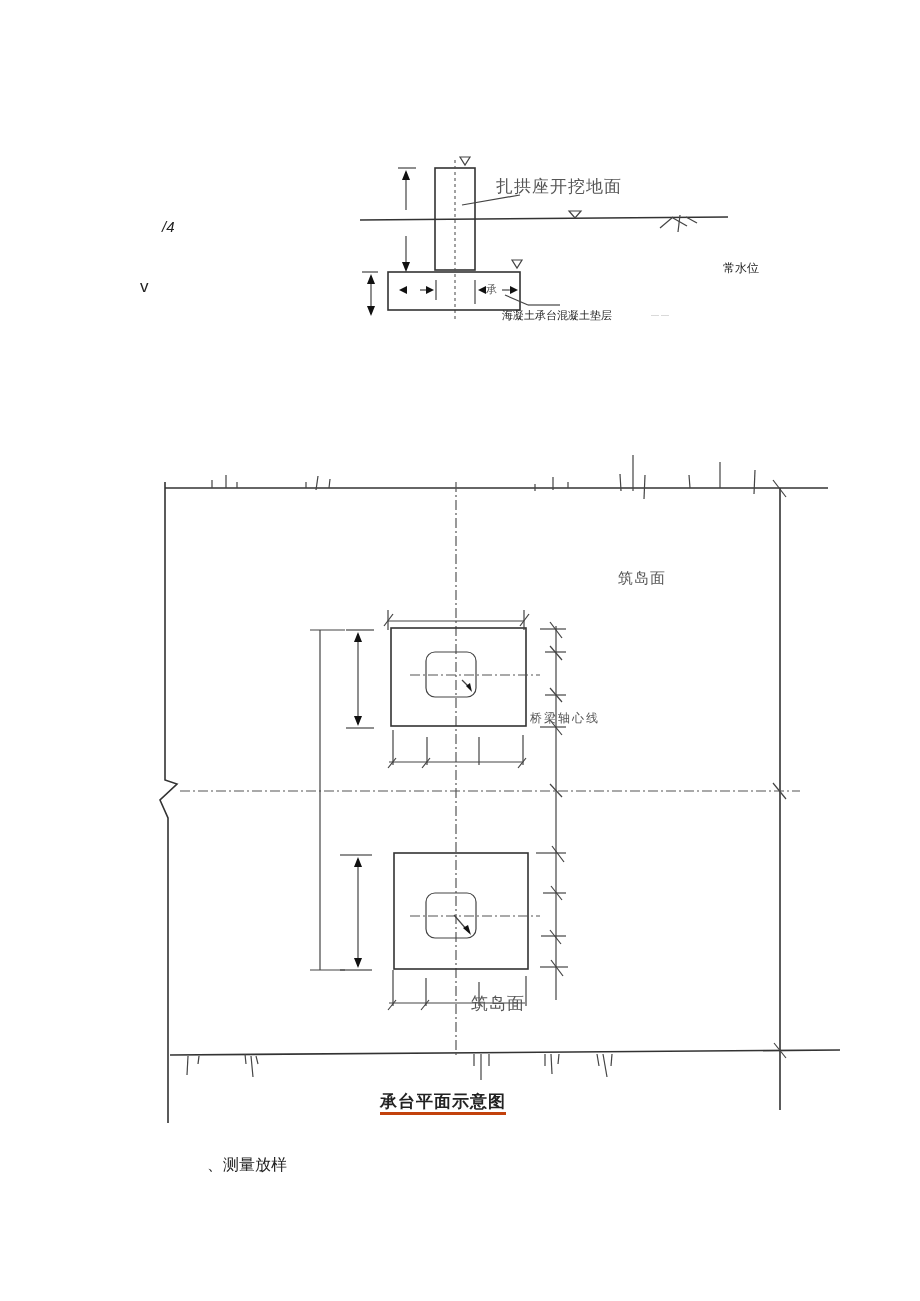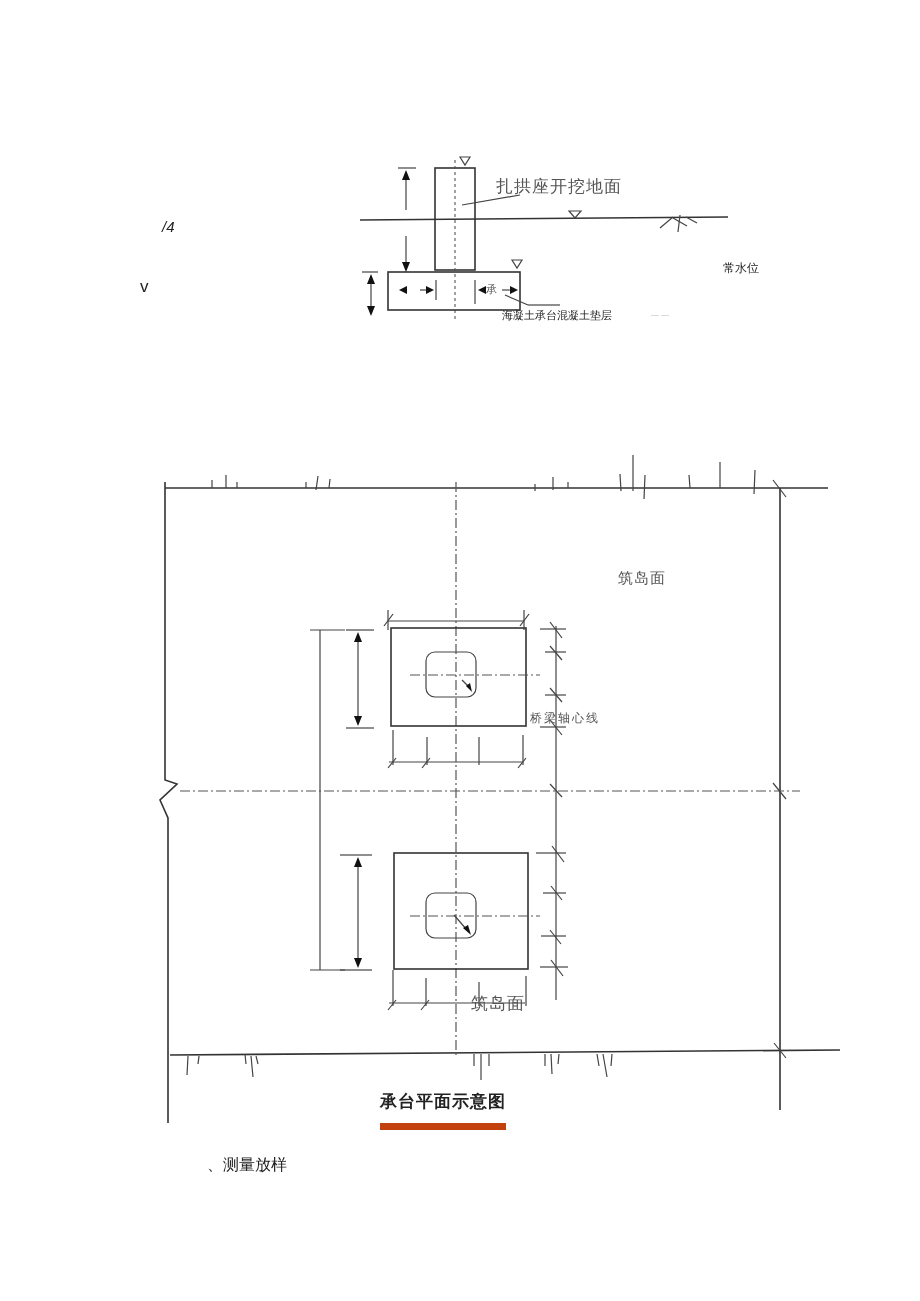--- a/index.html
+++ b/index.html
@@ -9,21 +9,21 @@
     svg.drawing { position: absolute; left: 0; top: 0; }
     .ln { stroke: #333; stroke-width: 1.6; fill: none; }
     .ln-thin { stroke: #444; stroke-width: 1.2; fill: none; }
     .dashdot { stroke: #555; stroke-width: 1.2; fill: none; stroke-dasharray: 10 3 2 3; }
     .dotted { stroke: #555; stroke-width: 1.1; fill: none; stroke-dasharray: 3 3; }
     .arr { fill: #111; }
     .lbl { position: absolute; white-space: nowrap; line-height: 1; }
     .serif { font-family: "DejaVu Serif", "Liberation Serif", serif; }
     .sans { font-family: "Liberation Sans", "DejaVu Sans", sans-serif; }
     .gray { color: #555; }
-    .caption { font-weight: bold; font-size: 17px; letter-spacing: 1px; border-bottom: 7px solid #c2410c; padding-bottom: 13px; }
+    .caption { font-weight: bold; font-size: 17px; letter-spacing: 1px; border-bottom: 3px solid #c2410c; padding-bottom: 2px; }
   </style>
 </head>
 <body>
 
 <div class="page">
 
   <span class="lbl sans" style="left:162px; top:219px; font-size:15px; font-style:italic;">/4</span>
   <span class="lbl sans" style="left:140px; top:278px; font-size:17px;">v</span>
 
   <svg class="drawing" width="920" height="1301" viewBox="0 0 920 1301">

